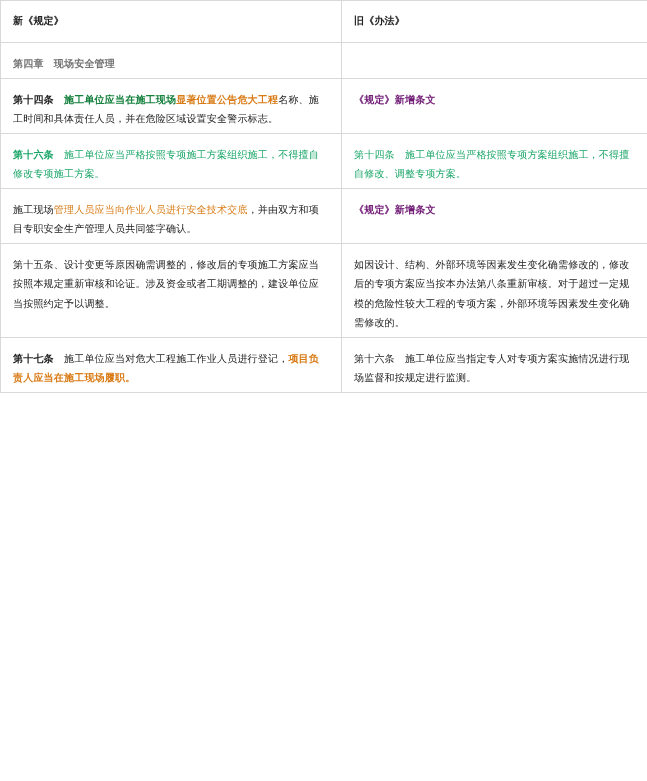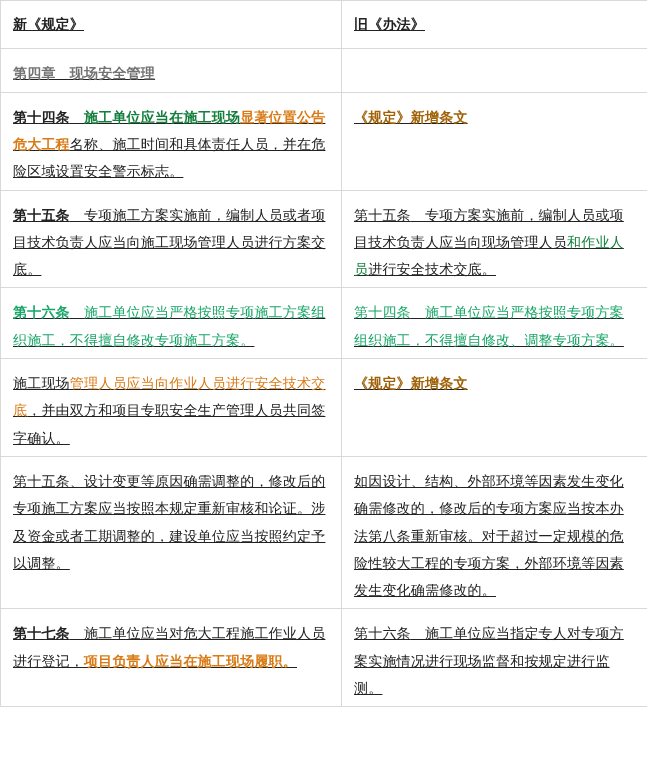--- a/index.html
+++ b/index.html
@@ -22,39 +22,38 @@
     width: 647px;
     border-collapse: collapse;
     table-layout: fixed;
   }
   table.cmp col.c1 { width: 341px; }
   table.cmp col.c2 { width: 306px; }
   table.cmp td {
     border: 1px solid #d9d9d9;
     vertical-align: top;
     padding: 11px 12px 4px 12px;
-    font-size: 14px;
+    font-size: 10px;
     line-height: 1.95;
     letter-spacing: 0.2px;
     word-break: break-all;
-    text-decoration: underline;
   }
   table.cmp tr.head td {
     font-weight: bold;
     color: #222222;
     padding-top: 12px;
     padding-bottom: 13px;
     line-height: 1.6;
   }
   .chapter {
     color: #737373;
     font-weight: bold;
   }
   .added {
-    color: #a16207;
+    color: #701a75;
   }
   .hl-red {
     color: #15803d;
   }
   .hl-orange {
     color: #d97b16;
   }
   .green {
     color: #1aa668;
   }
@@ -86,28 +85,20 @@
       <tr>
         <td>
           <span class="bold">第十四条</span><span>　</span><span class="hl-red bold">施工单位应当在施工现场</span><span class="hl-orange bold">显著位置公告危大工程</span><span>名称、施工时间和具体责任人员，并在危险区域设置安全警示标志。</span>
         </td>
         <td>
           <span class="added bold">《规定》新增条文</span>
         </td>
       </tr>
       <tr>
         <td>
-          <span class="bold">第十五条</span><span>　专项施工方案实施前，编制人员或者项目技术负责人应当向施工现场管理人员进行方案交底。</span>
-        </td>
-        <td>
-          <span>第十五条</span><span>　专项方案实施前，编制人员或项目技术负责人应当向现场管理人员</span><span class="hl-red">和作业人员</span><span>进行安全技术交底。</span>
-        </td>
-      </tr>
-      <tr>
-        <td>
           <span class="green bold">第十六条</span><span class="green">　施工单位应当严格按照专项施工方案组织施工，不得擅自修改专项施工方案。</span>
         </td>
         <td>
           <span class="green">第十四条</span><span class="green">　施工单位应当严格按照专项方案组织施工，不得擅自修改、调整专项方案。</span>
         </td>
       </tr>
       <tr>
         <td>
           <span>施工现场</span><span class="hl-orange">管理人员应当向作业人员进行安全技术交底</span><span>，并由双方和项目专职安全生产管理人员共同签字确认。</span>
         </td>

